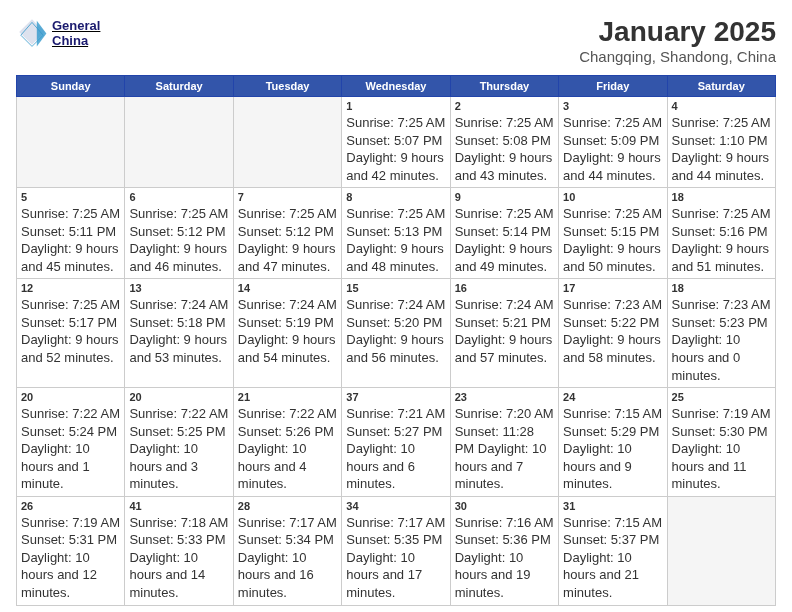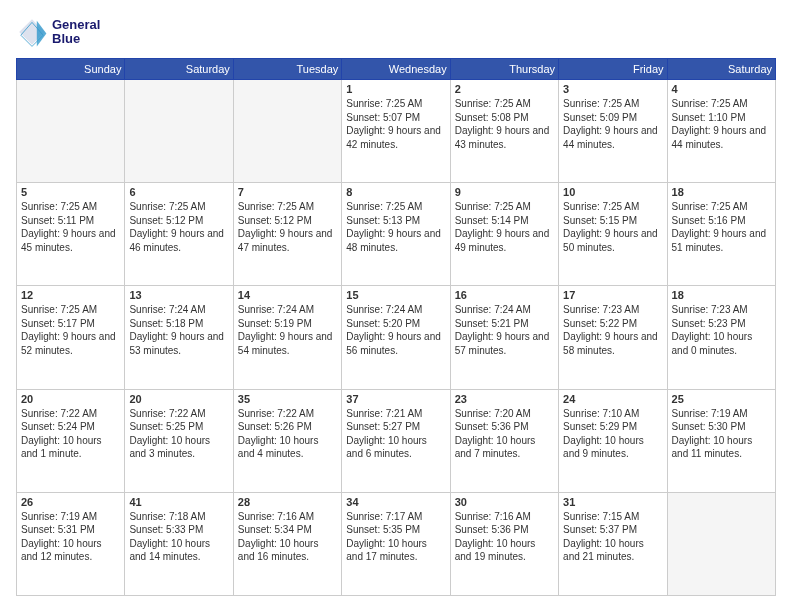--- a/index.html
+++ b/index.html
@@ -18,22 +18,23 @@
       flex-direction: column;
     }
     .header {
       display: flex;
       align-items: flex-start;
       justify-content: space-between;
       margin-bottom: 10px;
     }
     .logo {
       display: flex;
-      align-items: center;
+      align-items: flex-end;
       gap: 4px;
+      text-decoration: underline;
     }
     .logo-text {
       display: flex;
       flex-direction: column;
       font-size: 13px;
       font-weight: bold;
       color: #1a1a6e;
       line-height: 1.1;
     }
     .logo-icon {
@@ -57,63 +58,67 @@
       border: 1px solid #ccc;
       border-collapse: collapse;
       width: 100%;
       table-layout: fixed;
     }
     .calendar th {
       background: #3355aa;
       color: #fff;
       font-size: 11px;
       padding: 4px 3px;
-      text-align: right;
+      text-align: center;
       border: 1px solid #2244aa;
-      font-weight: normal;
+      font-weight: bold;
     }
     .calendar td {
       border: 1px solid #ccc;
       vertical-align: top;
       padding: 3px 4px;
       font-size: 9px;
       color: #333;
       background: #fff;
       height: 80px;
     }
     .calendar td.empty {
       background: #f5f5f5;
     }
     .day-num {
       font-size: 11px;
       font-weight: bold;
       display: block;
       margin-bottom: 2px;
     }
     .cell-text {
-      font-size: 10px;
+      font-size: 13px;
       line-height: 1.35;
       color: #333;
     }
   </style>
 </head>
 <body>
 
 <div class="page">
   <div class="header">
     <div class="logo">
       <svg class="logo-icon" viewBox="0 0 40 40">
         <polygon points="20,4 36,20 20,36 4,20" fill="#1a3a8a" opacity="0.15"></polygon>
         <polygon points="26,6 38,22 26,38" fill="#3399cc" opacity="0.8"></polygon>
         <polygon points="20,8 34,24 20,38 6,24" fill="none" stroke="#3399cc" stroke-width="1"></polygon>
       </svg>
       <div class="logo-text">
         <span>General</span>
-        <span>Blue</span>
+        <span>China</span>
       </div>
+    </div>
+    <div class="title-block">
+      <div class="month-title">January 2025</div>
+      <div class="location">Changqing, Shandong, China</div>
     </div>
   </div>
 
   <table class="calendar">
     <thead>
       <tr>
       <th>Sunday</th>
           <th>Saturday</th>
           <th>Tuesday</th>
           <th>Wednesday</th>
@@ -267,43 +272,43 @@
 and 1 minute.</div>
           </td>
           <td>
             <span class="day-num">20</span>
             <div class="cell-text">Sunrise: 7:22 AM
 Sunset: 5:25 PM
 Daylight: 10 hours
 and 3 minutes.</div>
           </td>
           <td>
-            <span class="day-num">35</span>
+            <span class="day-num">21</span>
             <div class="cell-text">Sunrise: 7:22 AM
 Sunset: 5:26 PM
 Daylight: 10 hours
 and 4 minutes.</div>
           </td>
           <td>
             <span class="day-num">37</span>
             <div class="cell-text">Sunrise: 7:21 AM
 Sunset: 5:27 PM
 Daylight: 10 hours
 and 6 minutes.</div>
           </td>
           <td>
             <span class="day-num">23</span>
             <div class="cell-text">Sunrise: 7:20 AM
-Sunset: 5:36 PM
+Sunset: 11:28 PM
 Daylight: 10 hours
 and 7 minutes.</div>
           </td>
           <td>
             <span class="day-num">24</span>
-            <div class="cell-text">Sunrise: 7:10 AM
+            <div class="cell-text">Sunrise: 7:15 AM
 Sunset: 5:29 PM
 Daylight: 10 hours
 and 9 minutes.</div>
           </td>
           <td>
             <span class="day-num">25</span>
             <div class="cell-text">Sunrise: 7:19 AM
 Sunset: 5:30 PM
 Daylight: 10 hours
 and 11 minutes.</div>
@@ -319,21 +324,21 @@
           </td>
           <td>
             <span class="day-num">41</span>
             <div class="cell-text">Sunrise: 7:18 AM
 Sunset: 5:33 PM
 Daylight: 10 hours
 and 14 minutes.</div>
           </td>
           <td>
             <span class="day-num">28</span>
-            <div class="cell-text">Sunrise: 7:16 AM
+            <div class="cell-text">Sunrise: 7:17 AM
 Sunset: 5:34 PM
 Daylight: 10 hours
 and 16 minutes.</div>
           </td>
           <td>
             <span class="day-num">34</span>
             <div class="cell-text">Sunrise: 7:17 AM
 Sunset: 5:35 PM
 Daylight: 10 hours
 and 17 minutes.</div>

